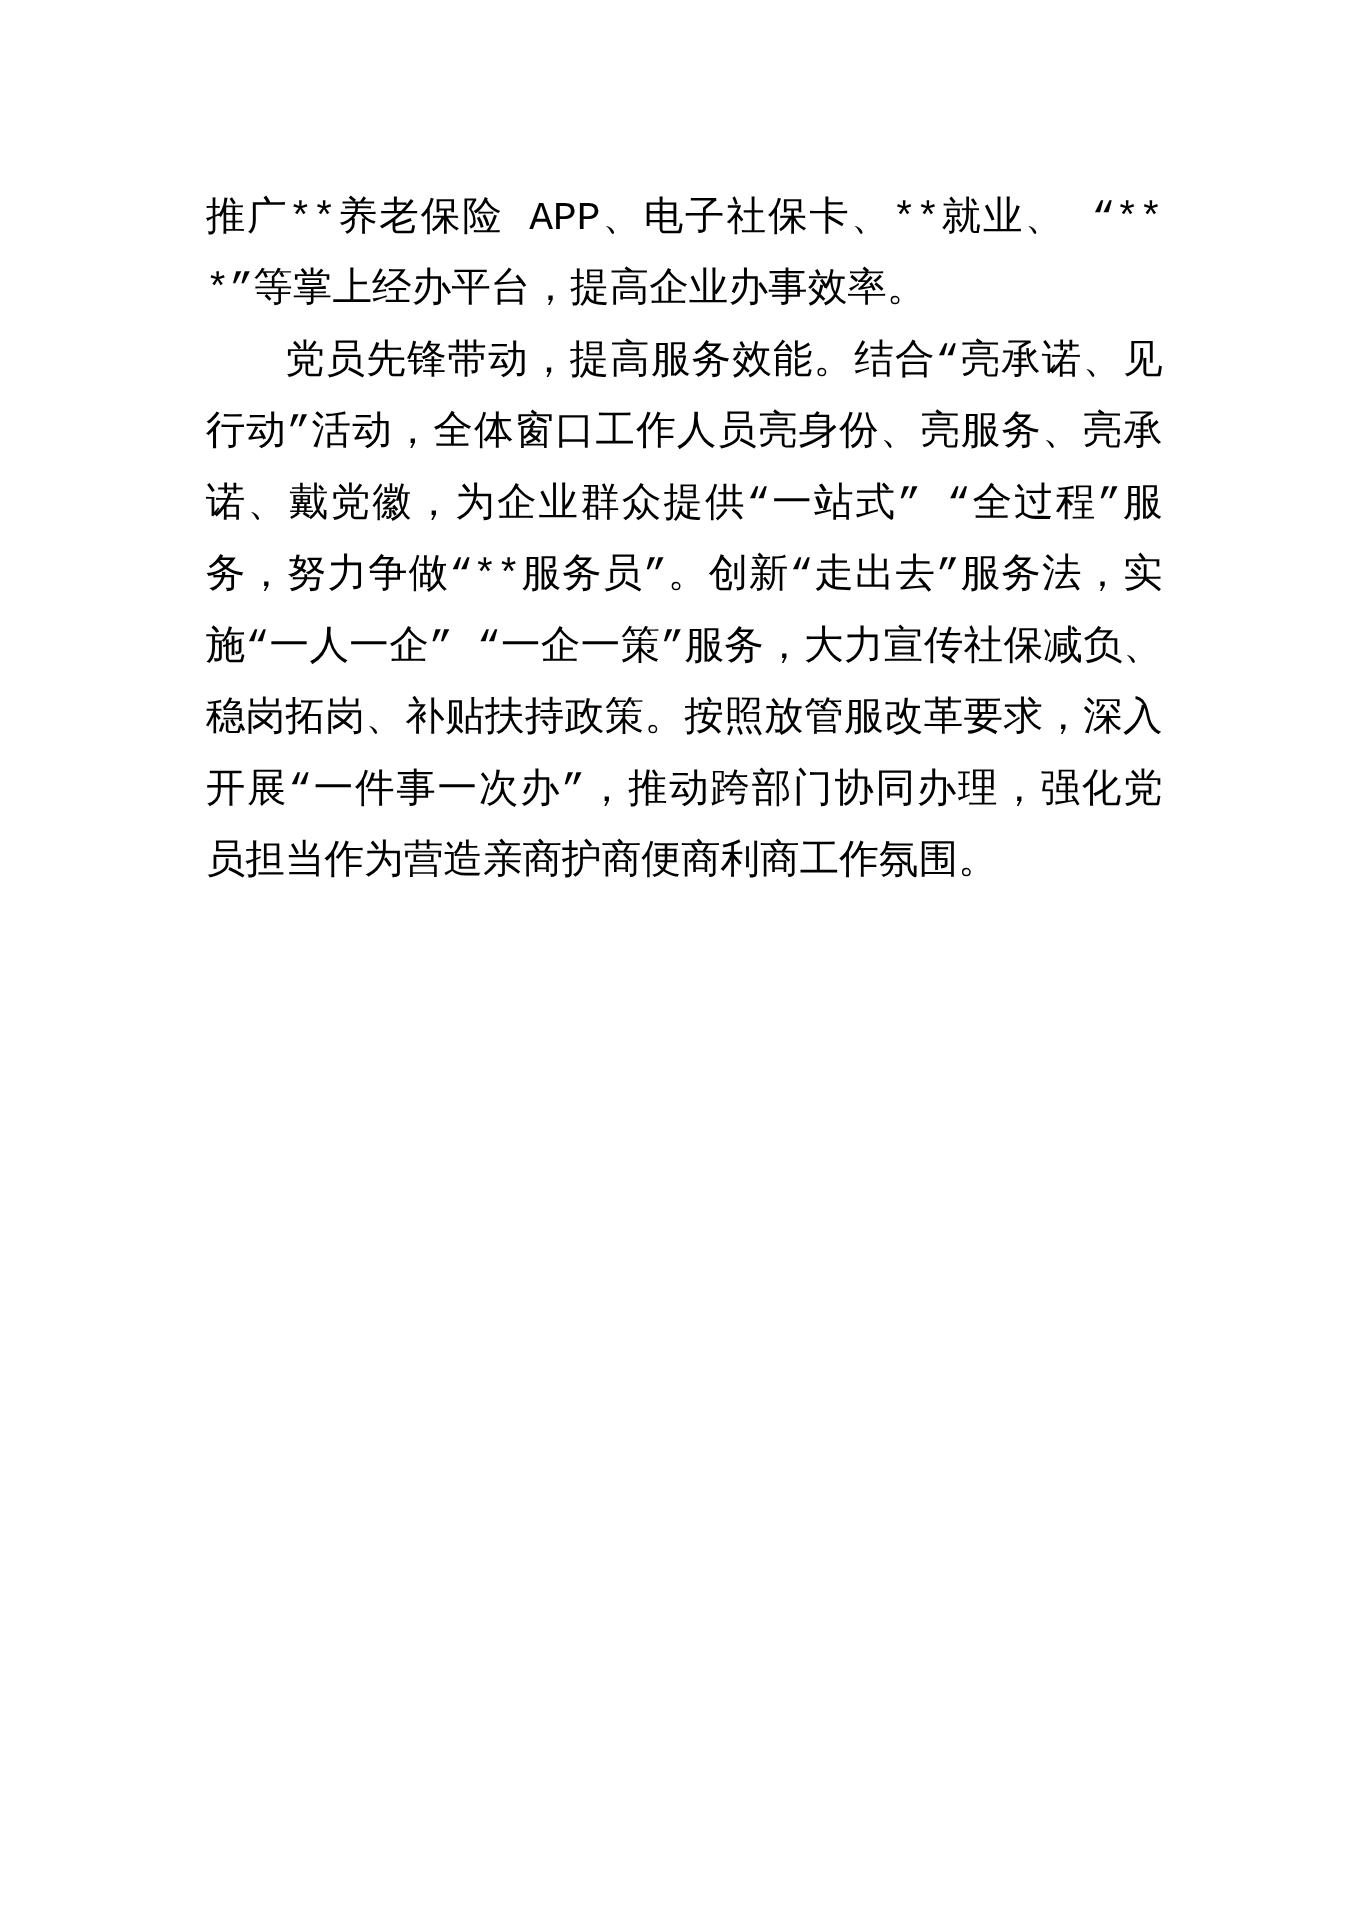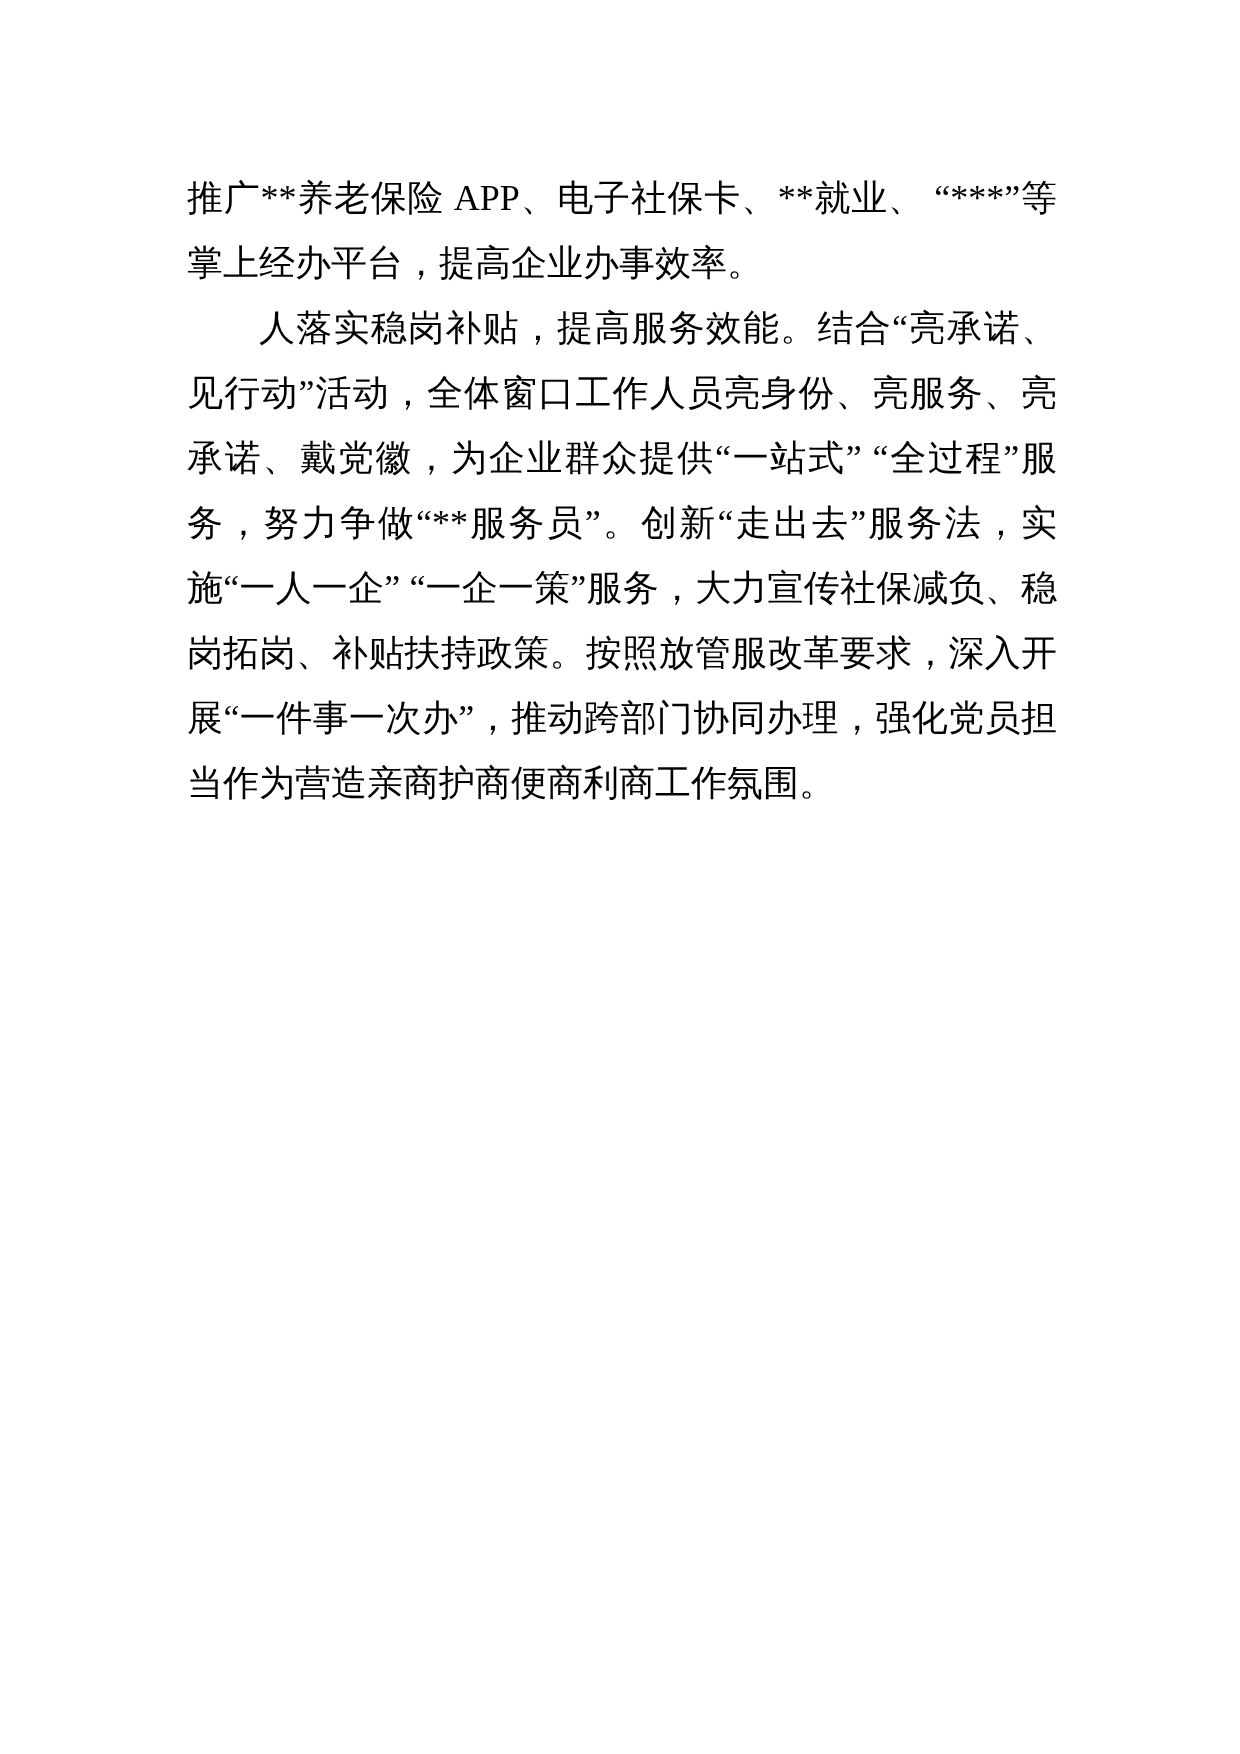--- a/index.html
+++ b/index.html
@@ -20,35 +20,35 @@
   }
   .content {
     position: absolute;
     left: 187px;
     top: 166px;
     width: 870px;
   }
   .para {
     margin: 0;
     padding: 0;
-    font-family: Liberation Serif, serif;
+    font-family: Liberation Mono, monospace;
     font-size: 36px;
     line-height: 65px;
     font-weight: 400;
     color: #000000;
     text-align: justify;
     text-justify: inter-ideograph;
     word-break: break-all;
     overflow-wrap: break-word;
   }
   .para.indent {
     text-indent: 72px;
   }
 </style>
 </head>
 <body>
 
 <div class="page">
   <div class="content">
     <p class="para">推广**养老保险 APP、电子社保卡、**就业、 “***”等掌上经办平台，提高企业办事效率。</p>
-    <p class="para indent">人落实稳岗补贴，提高服务效能。结合“亮承诺、见行动”活动，全体窗口工作人员亮身份、亮服务、亮承诺、戴党徽，为企业群众提供“一站式” “全过程”服务，努力争做“**服务员”。创新“走出去”服务法，实施“一人一企” “一企一策”服务，大力宣传社保减负、稳岗拓岗、补贴扶持政策。按照放管服改革要求，深入开展“一件事一次办”，推动跨部门协同办理，强化党员担当作为营造亲商护商便商利商工作氛围。</p>
+    <p class="para indent">党员先锋带动，提高服务效能。结合“亮承诺、见行动”活动，全体窗口工作人员亮身份、亮服务、亮承诺、戴党徽，为企业群众提供“一站式” “全过程”服务，努力争做“**服务员”。创新“走出去”服务法，实施“一人一企” “一企一策”服务，大力宣传社保减负、稳岗拓岗、补贴扶持政策。按照放管服改革要求，深入开展“一件事一次办”，推动跨部门协同办理，强化党员担当作为营造亲商护商便商利商工作氛围。</p>
   </div>
 </div>
 
 </body></html>

